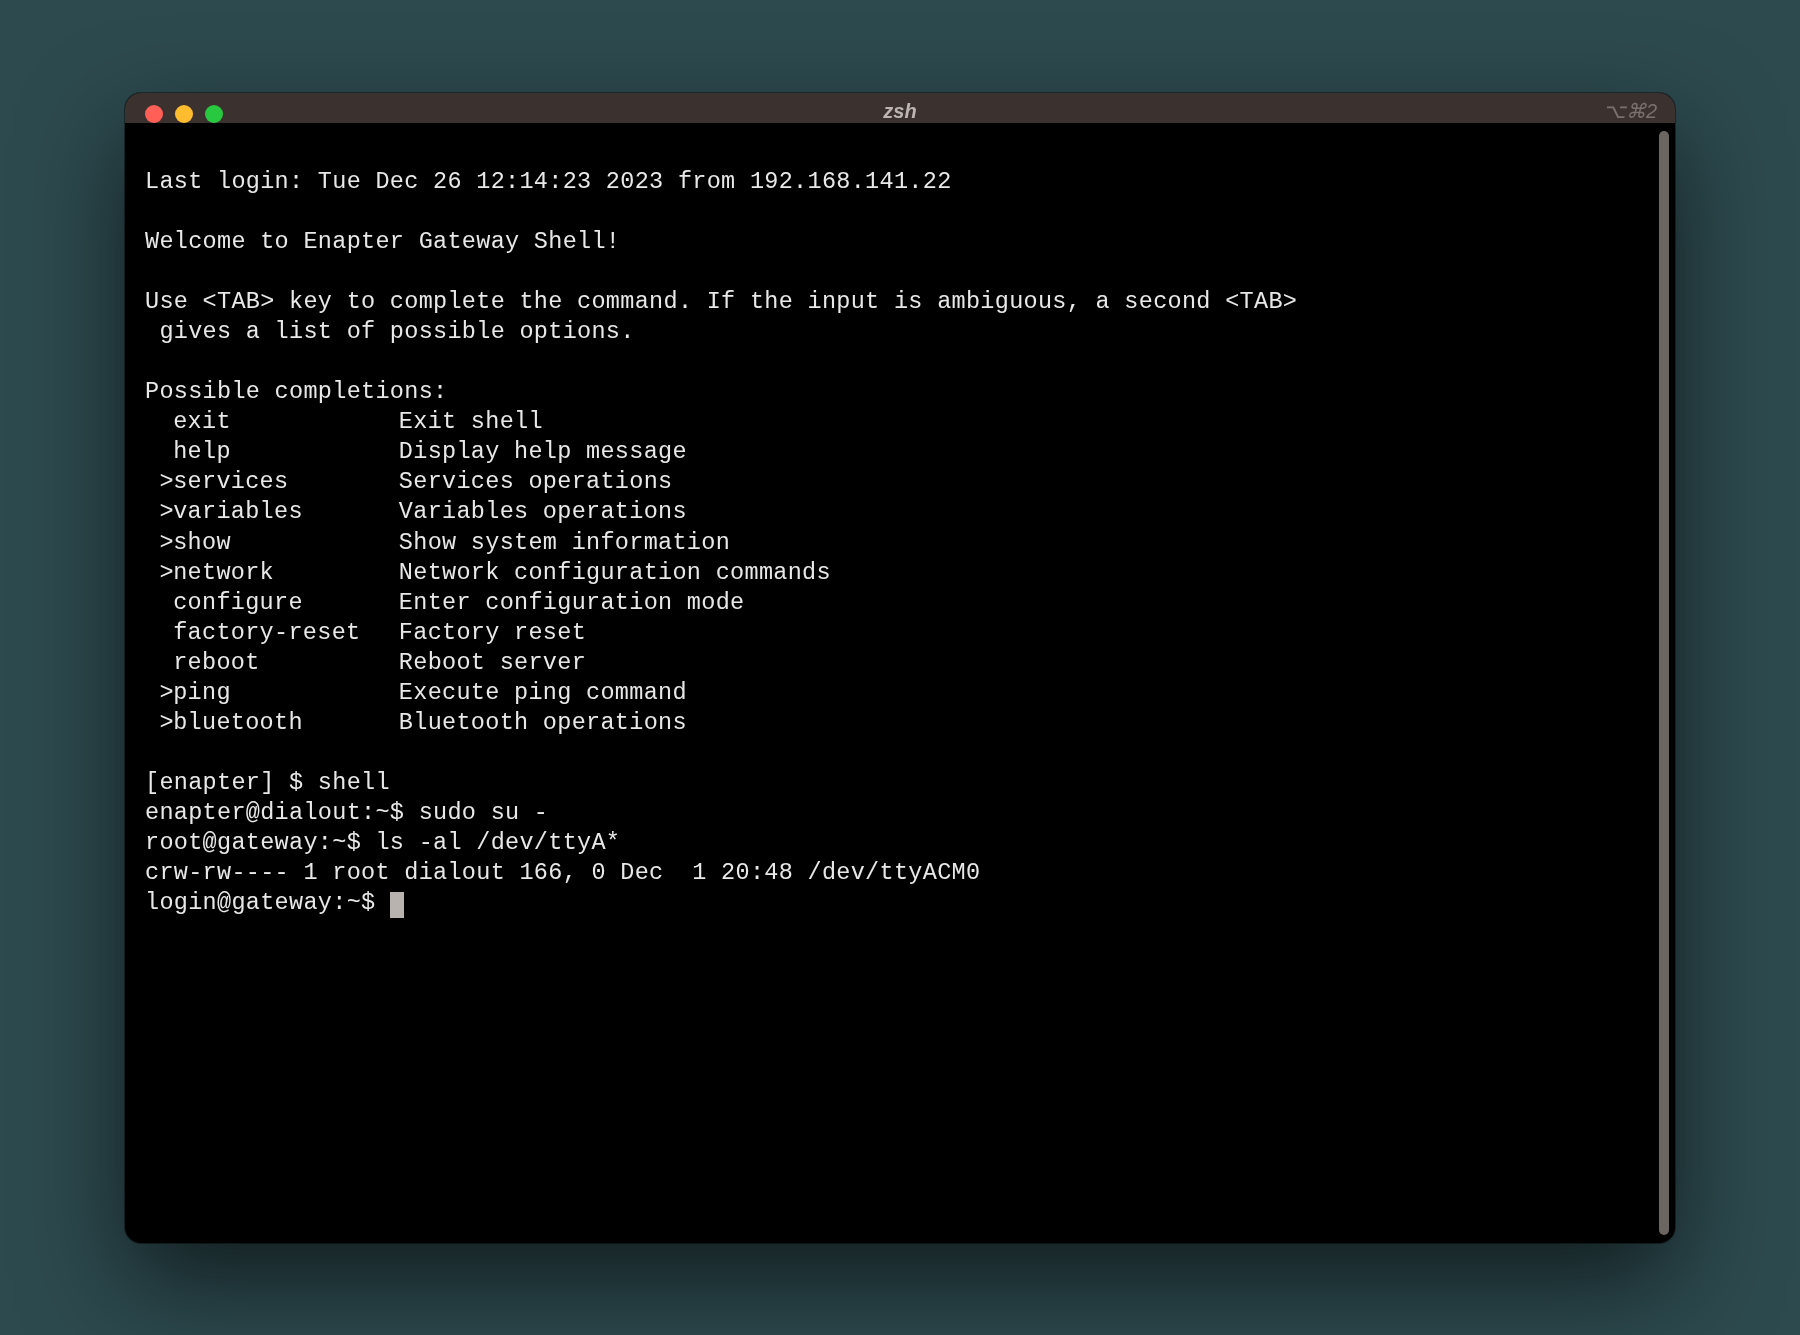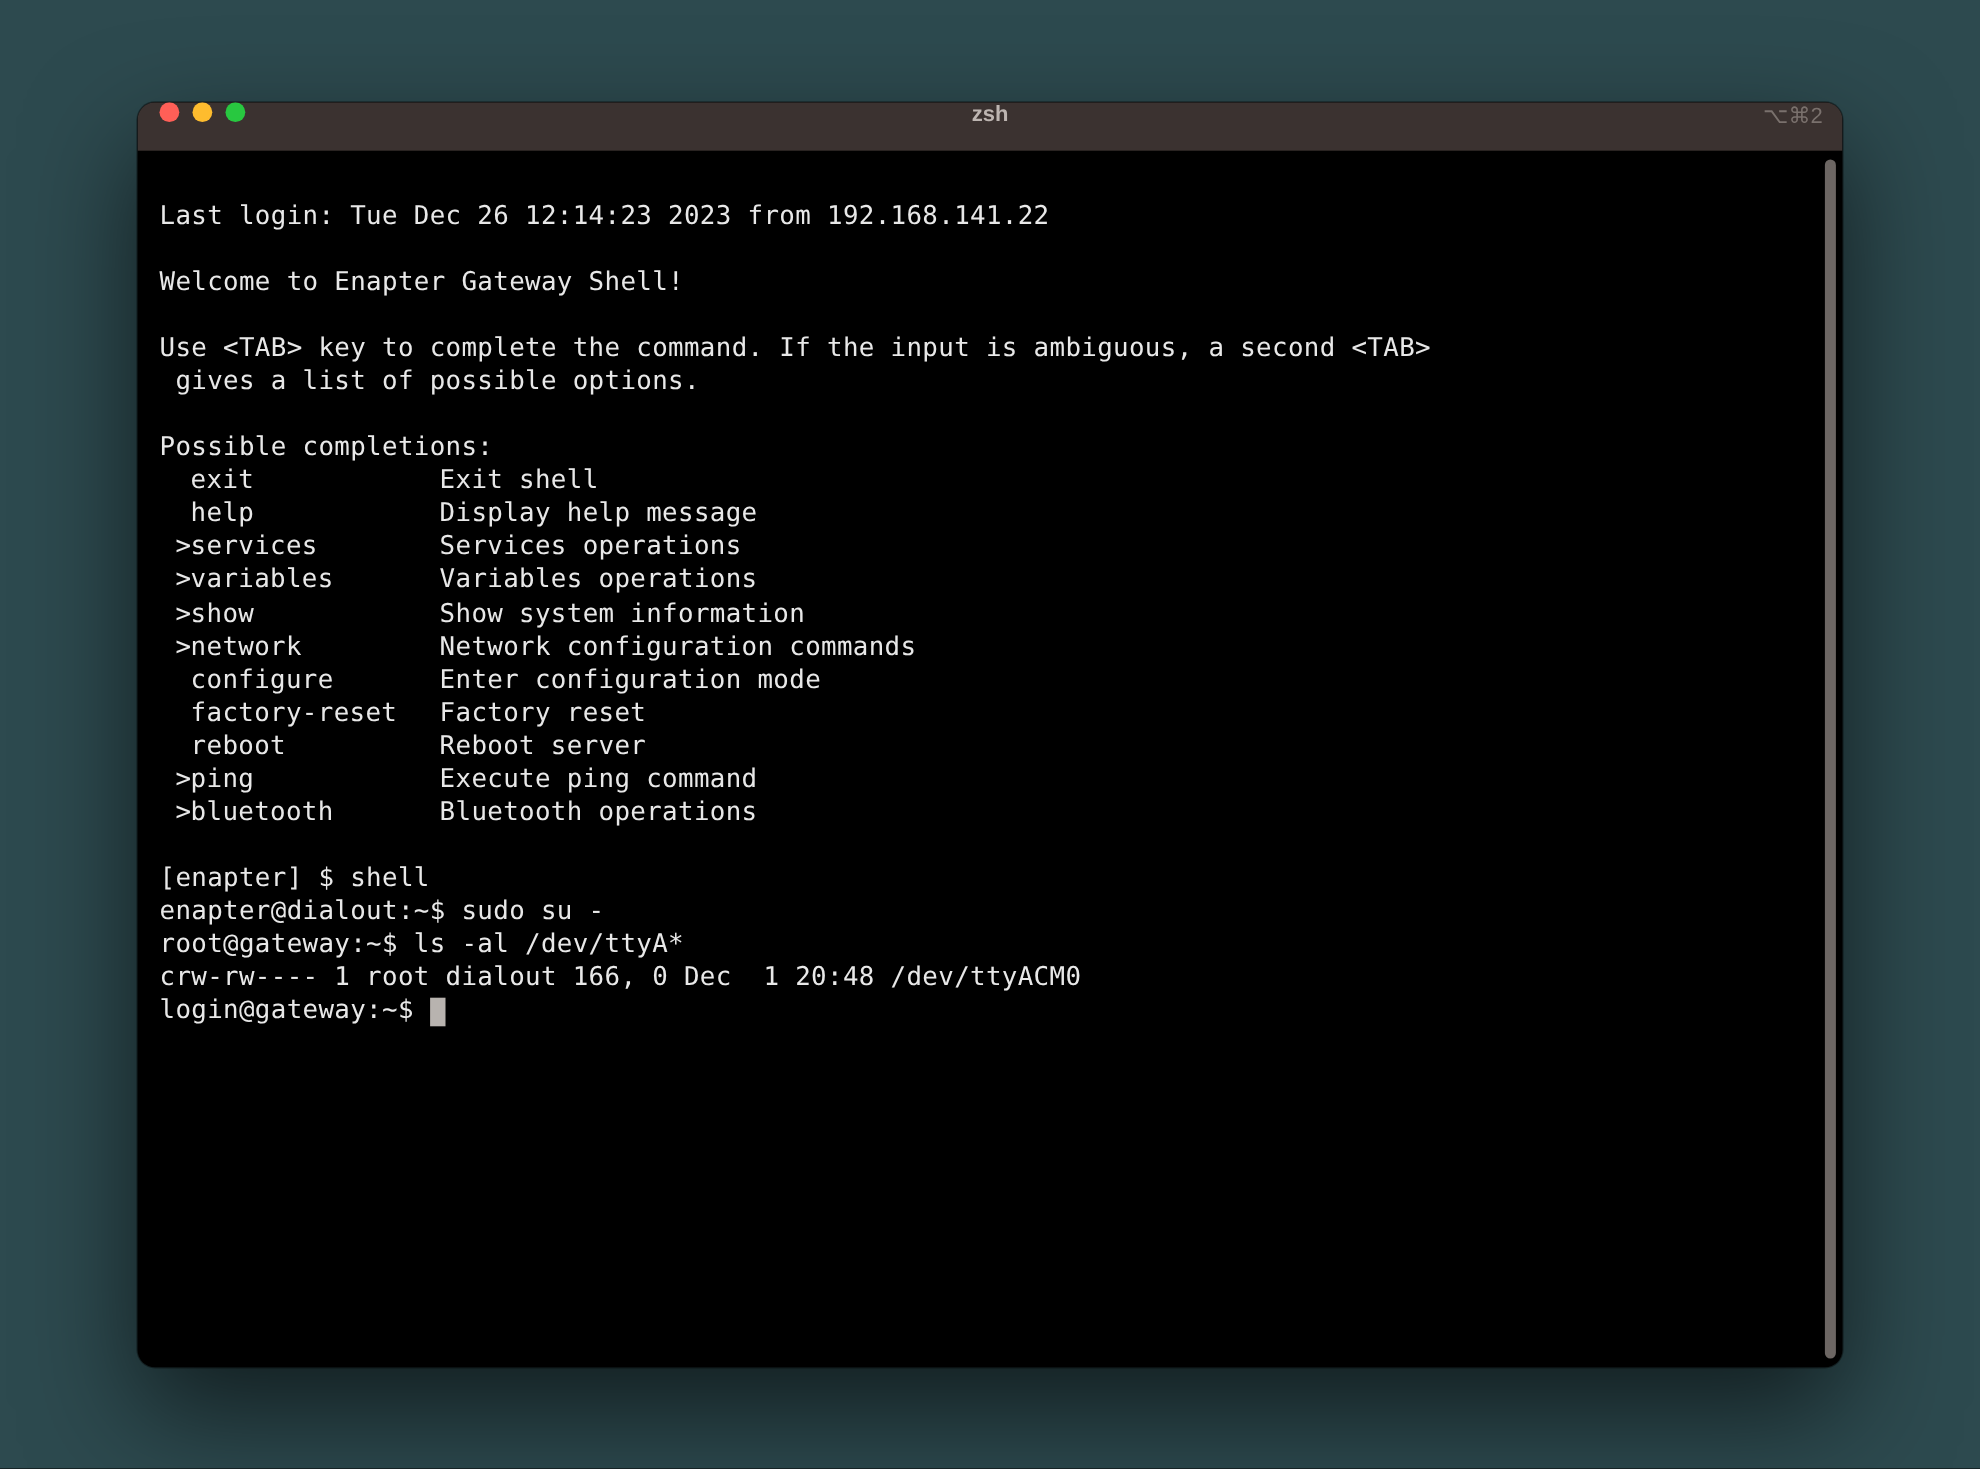--- a/index.html
+++ b/index.html
@@ -17,26 +17,27 @@
     width: 1550px;
     height: 1150px;
     background: #000;
     border-radius: 16px;
     box-shadow: 0 40px 100px rgba(0,0,0,0.6), 0 0 0 1px rgba(0,0,0,0.4);
     overflow: hidden;
     display: flex;
     flex-direction: column;
   }
   .titlebar {
-    height: 44px;
+    height: 30px;
     background: #3b3230;
     display: flex;
-    align-items: flex-start;
+    align-items: flex-end;
     position: relative;
     flex-shrink: 0;
+    font-style: italic;
   }
   .traffic-lights {
     display: flex;
     gap: 12px;
     padding-left: 20px;
   }
   .dot {
     width: 18px;
     height: 18px;
     border-radius: 50%;
@@ -70,20 +71,21 @@
     position: relative;
   }
   .terminal {
     flex: 1;
     padding: 14px 20px;
     color: #e8e8e8;
     font-size: 23.5px;
     line-height: 1.28;
     white-space: pre;
     letter-spacing: 0.3px;
+    font-family: Liberation Mono, monospace;
   }
   .scrollbar {
     width: 10px;
     margin: 8px 6px 8px 0;
     background: #6c6663;
     border-radius: 5px;
     align-self: stretch;
   }
   .cursor-block {
     display: inline-block;

